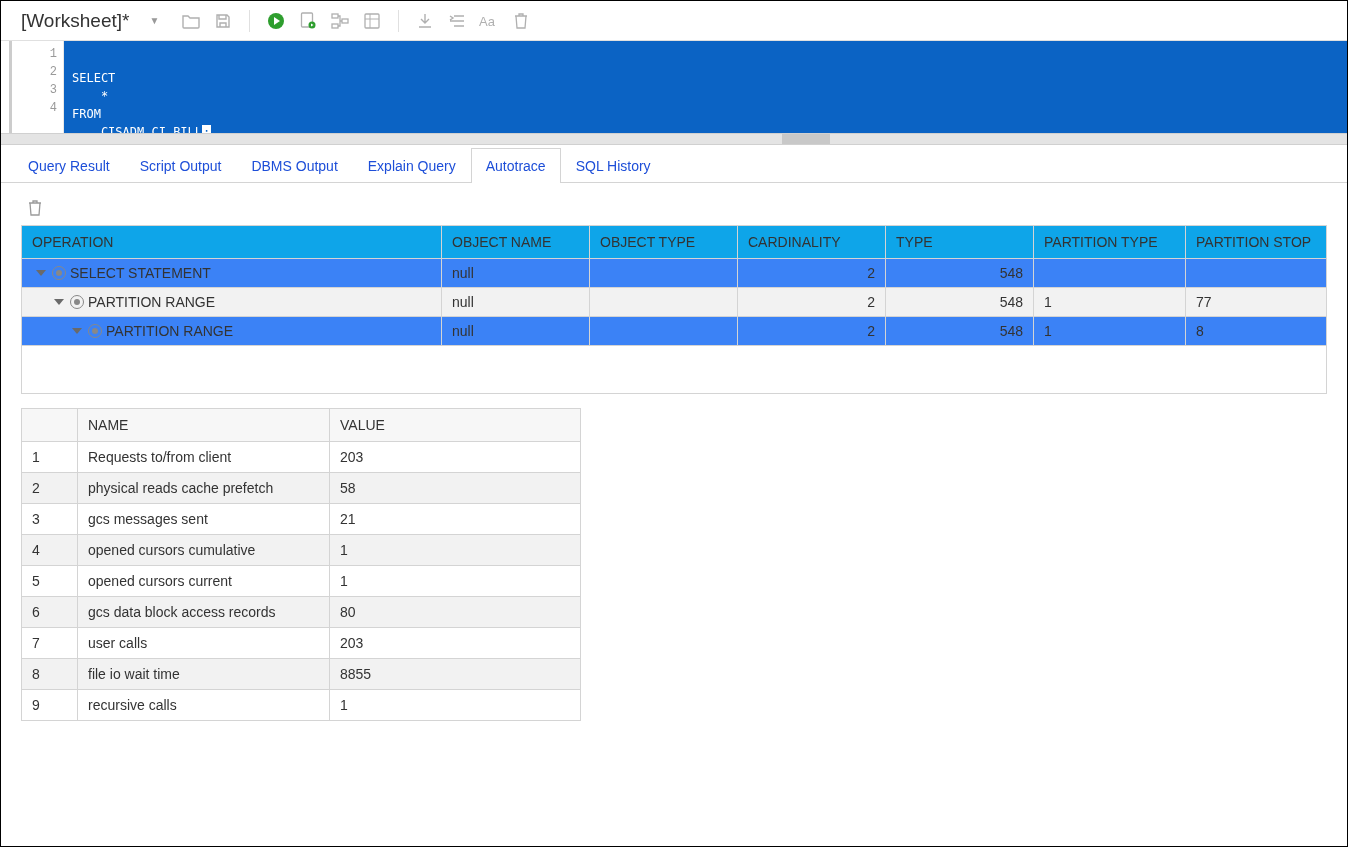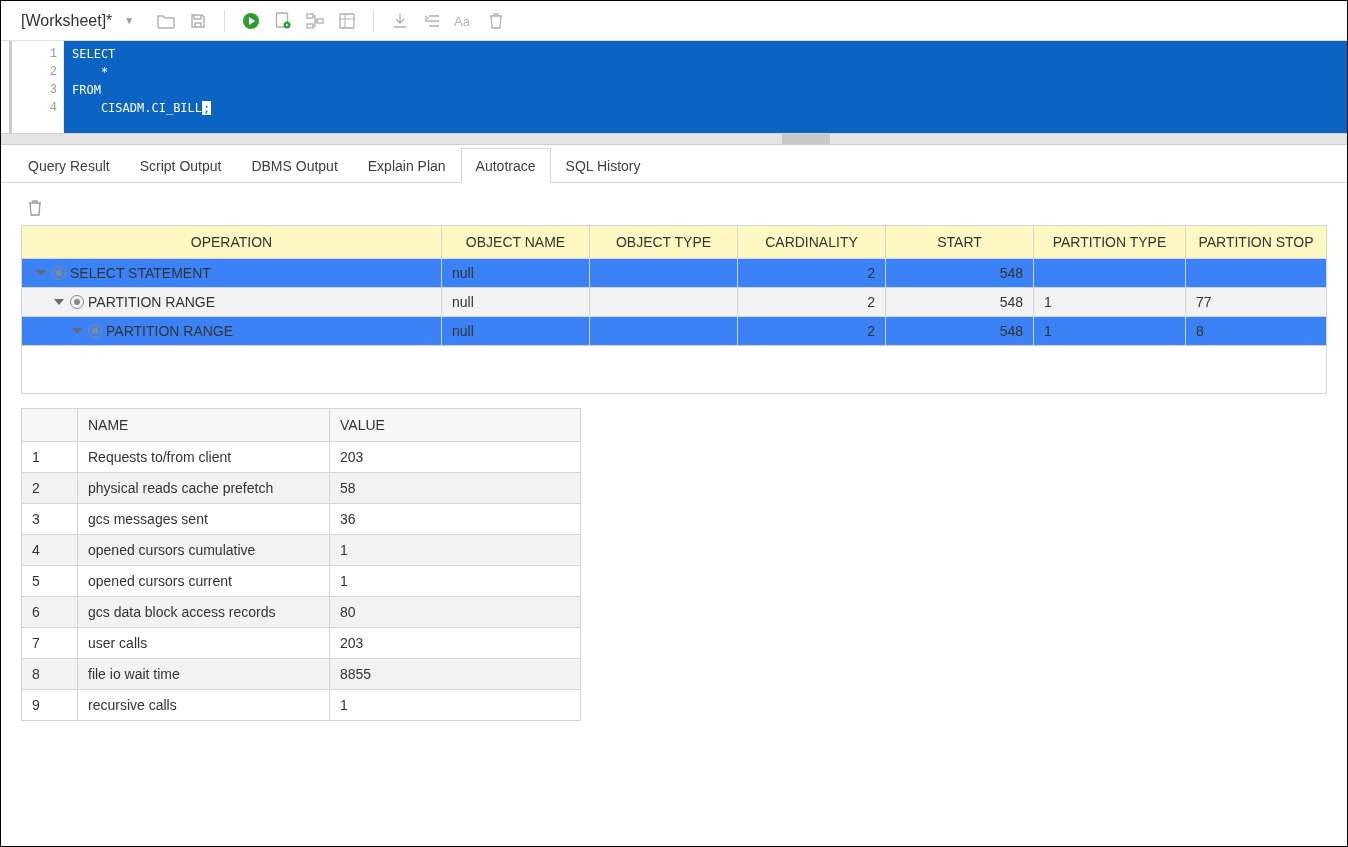--- a/index.html
+++ b/index.html
@@ -17,23 +17,23 @@
     
     .toolbar {
       height: 40px;
       border-bottom: 1px solid #e0e0e0;
       display: flex;
       align-items: center;
       padding: 0 20px;
       gap: 4px;
     }
     .worksheet-label {
-      font-size: 16px;
+      font-size: 19px;
       color: #333;
-      margin-right: 8px;
+      margin-right: 16px;
     }
     .dropdown-arrow {
       color: #999;
       font-size: 10px;
       margin-right: 14px;
     }
     .toolbar-sep {
       width: 1px;
       height: 22px;
       background: #e0e0e0;
@@ -73,21 +73,21 @@
     .code {
       flex: 1;
       background: #0b63c4;
       color: #fff;
       font-family: Consolas, "Courier New", monospace;
       font-size: 12px;
       padding: 4px 8px;
       line-height: 18px;
       position: relative;
     }
-    .code pre { white-space: pre; }
+    .code pre { white-space: pre; margin-top: 24px; }
     .code .cursor-highlight {
       background: #fff;
       color: #0b63c4;
       padding: 0 1px;
     }
 
     
     .splitter {
       height: 12px;
       background: #e4e4e4;
@@ -108,21 +108,21 @@
     .tabs {
       display: flex;
       border-bottom: 1px solid #d4d4d4;
       padding: 0 12px;
       height: 38px;
       align-items: flex-end;
     }
     .tab {
       padding: 9px 14px;
       font-size: 14px;
-      color: #404040;
+      color: #1d4ed8;
       cursor: pointer;
       border: 1px solid transparent;
       border-bottom: none;
       position: relative;
       top: 1px;
       text-align: center;
     }
     .tab.active {
       border-color: #d4d4d4;
       background: #fff;
@@ -139,26 +139,26 @@
     }
 
     
     table.plan {
       width: 100%;
       border-collapse: collapse;
       border: 1px solid #d4d4d4;
       font-size: 14px;
     }
     table.plan th {
-      text-align: center;
+      text-align: left;
       font-weight: normal;
       color: #333;
       padding: 8px 10px;
       border: 1px solid #d4d4d4;
-      background: #fef9c3;
+      background: #0ea5e9;
     }
     table.plan td {
       padding: 6px 10px;
       border: 1px solid #d4d4d4;
       background: #3b82f6;
       vertical-align: middle;
     }
     table.plan tr.alt td { background: #f2f2f2; }
     table.plan td.num { text-align: right; }
     .tree-cell { display: flex; align-items: center; gap: 4px; }
@@ -313,21 +313,21 @@
 </div>
 
 <div class="splitter">
   <div class="splitter-handle"></div>
 </div>
 
 <div class="tabs">
   <div class="tab">Query Result</div>
   <div class="tab">Script Output</div>
   <div class="tab">DBMS Output</div>
-  <div class="tab">Explain Plan</div>
+  <div class="tab">Explain Query</div>
   <div class="tab active">Autotrace</div>
   <div class="tab">SQL History</div>
 </div>
 
 <div class="panel">
   <div class="panel-toolbar">
     <div class="tb-btn">
       <svg width="14" height="16" viewBox="0 0 14 16">
           <path d="M1 3h12 M5 3V1h4v2 M2 3l1 12h8l1-12" fill="none" stroke="#9a9a9a" stroke-width="1.3"></path>
         </svg>
@@ -343,21 +343,21 @@
         <col style="width:148px">
         <col style="width:152px">
         <col>
     </colgroup>
     <thead>
       <tr>
         <th>OPERATION</th>
         <th>OBJECT NAME</th>
         <th>OBJECT TYPE</th>
         <th>CARDINALITY</th>
-        <th>START</th>
+        <th>TYPE</th>
         <th>PARTITION TYPE</th>
         <th>PARTITION STOP</th>
       </tr>
     </thead>
     <tbody id="plan-body">
         <tr>
           <td>
             <div class="tree-cell indent-0">
               <span class="collapse-arrow"></span>
               <span class="radio-icon"></span>
@@ -426,21 +426,21 @@
             <td>203</td>
           </tr>
           <tr class="alt">
             <td>2</td>
             <td>physical reads cache prefetch</td>
             <td>58</td>
           </tr>
           <tr>
             <td>3</td>
             <td>gcs messages sent</td>
-            <td>36</td>
+            <td>21</td>
           </tr>
           <tr class="alt">
             <td>4</td>
             <td>opened cursors cumulative</td>
             <td>1</td>
           </tr>
           <tr>
             <td>5</td>
             <td>opened cursors current</td>
             <td>1</td>

